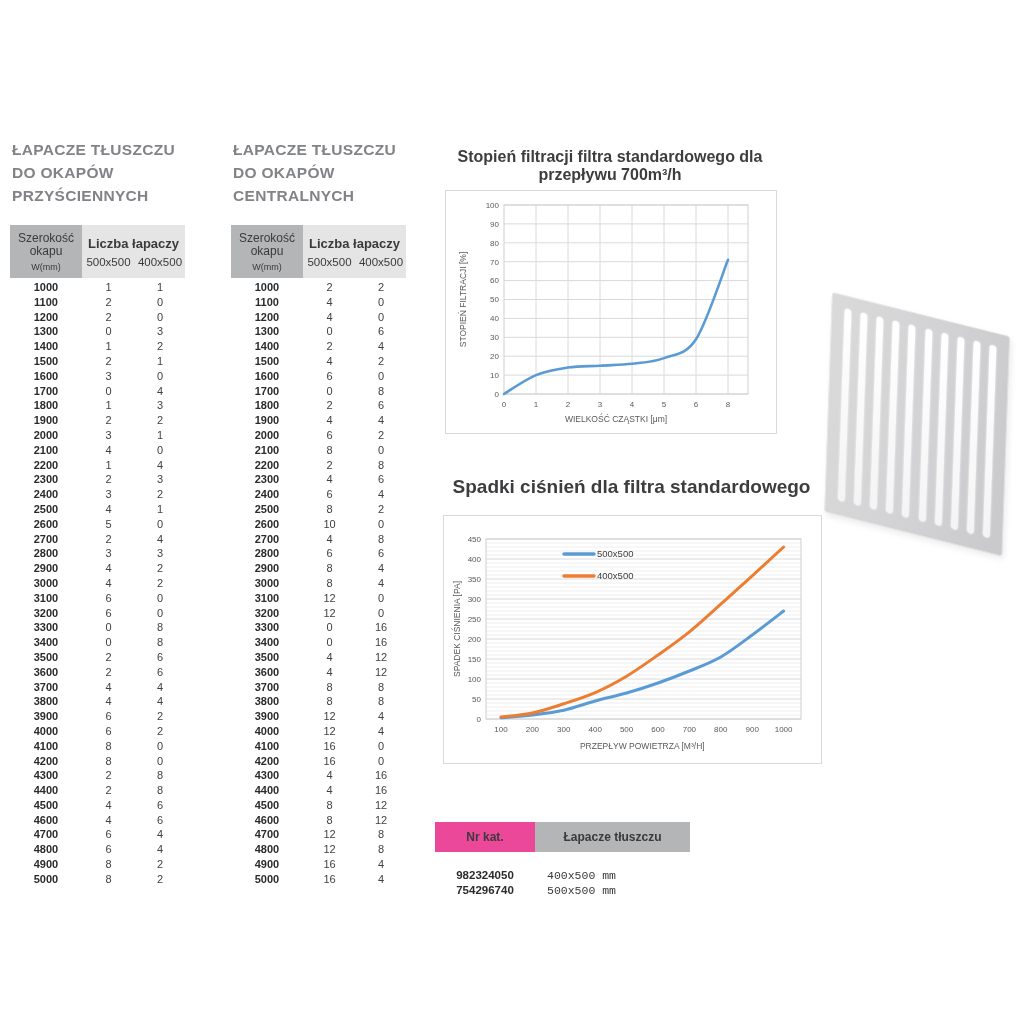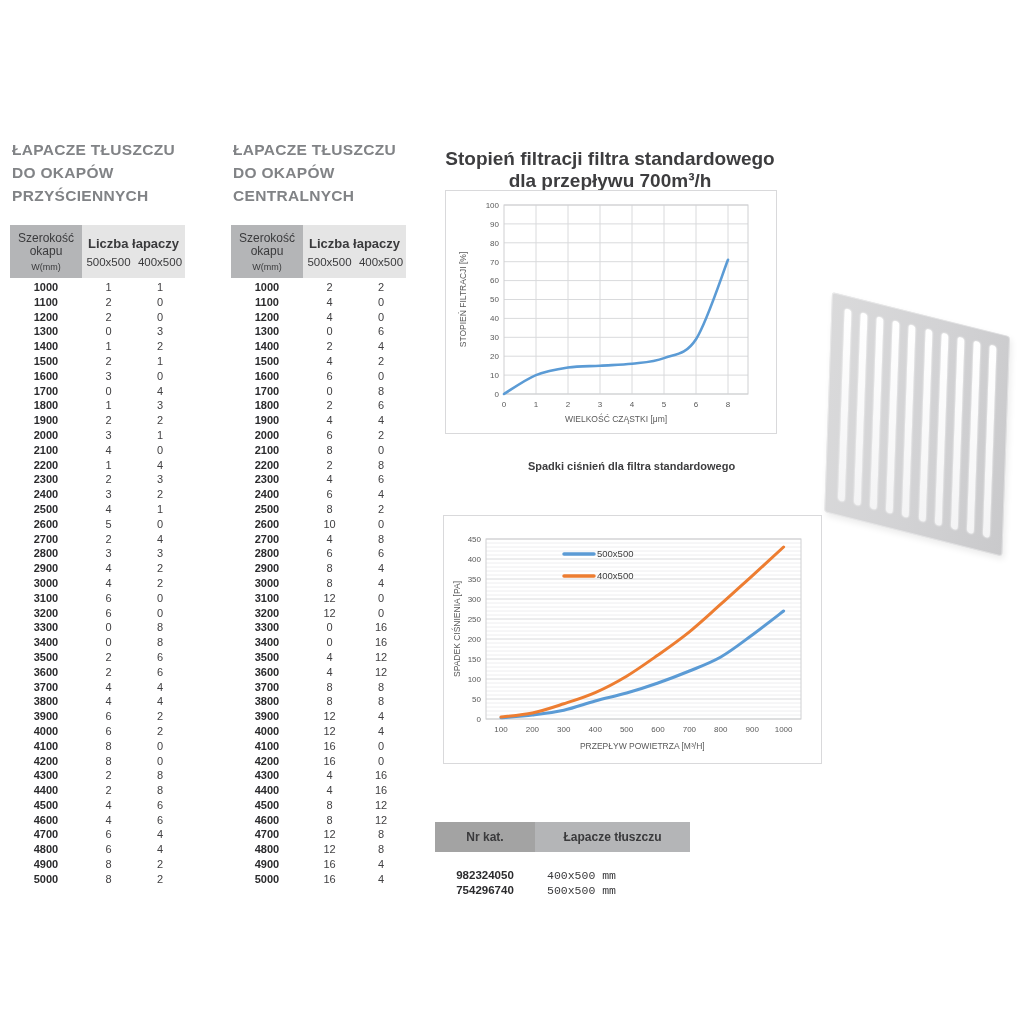--- a/index.html
+++ b/index.html
@@ -29,26 +29,26 @@
   .ht-c2 .subs span{font-size:11.5px;color:#3a3a3c;text-align:center;}
   .ht-c2 .subs .s1{width:53px;}
   .ht-c2 .subs .s2{width:50px;}
   .ht-body{margin-top:2px;}
   .trow{display:flex;height:14.8px;line-height:14.8px;}
   .tcell{font-size:11px;text-align:center;}
   .tcell.c0{width:72px;font-weight:700;color:#2b2b2d;}
   .tcell.c1{width:53px;}
   .tcell.c2{width:50px;}
   
-  .chart-title{font-size:19px;font-weight:700;color:#3d3d3f;text-align:center;}
+  .chart-title{font-size:16px;font-weight:700;color:#3d3d3f;text-align:center;}
   .chart-frame{border:1px solid #d9d9db;background:#ffffff;}
   svg text{font-family:"Liberation Sans","DejaVu Sans",sans-serif;}
   
   .cat-header{display:flex;height:30px;}
-  .cat-h1{width:100px;background:#a3a3a3;display:flex;align-items:center;justify-content:center;
+  .cat-h1{width:100px;background:#ec4899;display:flex;align-items:center;justify-content:center;
           font-size:12px;font-weight:700;color:#3a3a3c;}
   .cat-h2{width:155px;background:#b4b5b7;display:flex;align-items:center;justify-content:center;
           font-size:12px;font-weight:700;color:#3a3a3c;}
   .cat-body{margin-top:16px;}
   .cat-row{display:flex;height:15px;line-height:15px;}
   .cat-row .cc0{width:100px;text-align:center;font-weight:700;font-size:11.5px;color:#2b2b2d;}
   .cat-row .cc1{width:155px;padding-left:12px;font-size:11.5px;color:#3a3a3c;box-sizing:border-box;font-family:Liberation Mono, monospace;}
   
   .filter-panel{
     left:832px;top:292px;width:178px;height:222px;
@@ -568,21 +568,21 @@
       <text x="186" y="216" text-anchor="middle" font-size="8" fill="#595959">4</text>
       <text x="218" y="216" text-anchor="middle" font-size="8" fill="#595959">5</text>
       <text x="250" y="216" text-anchor="middle" font-size="8" fill="#595959">6</text>
       <text x="282" y="216" text-anchor="middle" font-size="8" fill="#595959">8</text>
       <text x="170" y="231" text-anchor="middle" font-size="8.5" fill="#595959">WIELKOŚĆ CZĄSTKI [μm]</text>
       <text x="20" y="108.5" text-anchor="middle" font-size="8.5" fill="#595959" transform="rotate(-90 20 108.5)">STOPIEŃ FILTRACJI [%]</text>
       <path d="M58,203C63.3,199.8 79.3,188.5 90.0,184.1C100.7,179.7 111.3,178.1 122.0,176.5C132.7,175.0 143.3,175.3 154.0,174.7C164.7,174.0 175.3,174.0 186.0,172.8C196.7,171.5 207.3,171.2 218.0,167.1C228.7,163.0 239.3,164.6 250.0,148.2C260.7,131.8 276.7,82.0 282.0,68.8" fill="none" stroke="#5b9bd5" stroke-width="2.6" stroke-linecap="round"></path>
     </svg>
 </div>
 
-<div class="abs chart-title" style="left:443px;top:460px;width:377px;font-size:11px;">Spadki ciśnień dla filtra standardowego</div>
+<div class="abs chart-title" style="left:443px;top:476px;width:377px;font-size:19px;">Spadki ciśnień dla filtra standardowego</div>
 <div class="abs chart-frame" style="left:443px;top:515px;width:377px;height:247px;">
   <svg id="chart-pressure" width="377" height="247">
       <line x1="42" x2="357" y1="199" y2="199" stroke="#eeeef0" stroke-width="1"></line>
       <line x1="42" x2="357" y1="195" y2="195" stroke="#eeeef0" stroke-width="1"></line>
       <line x1="42" x2="357" y1="191" y2="191" stroke="#eeeef0" stroke-width="1"></line>
       <line x1="42" x2="357" y1="187" y2="187" stroke="#eeeef0" stroke-width="1"></line>
       <line x1="42" x2="357" y1="179" y2="179" stroke="#eeeef0" stroke-width="1"></line>
       <line x1="42" x2="357" y1="175" y2="175" stroke="#eeeef0" stroke-width="1"></line>
       <line x1="42" x2="357" y1="171" y2="171" stroke="#eeeef0" stroke-width="1"></line>
       <line x1="42" x2="357" y1="167" y2="167" stroke="#eeeef0" stroke-width="1"></line>

